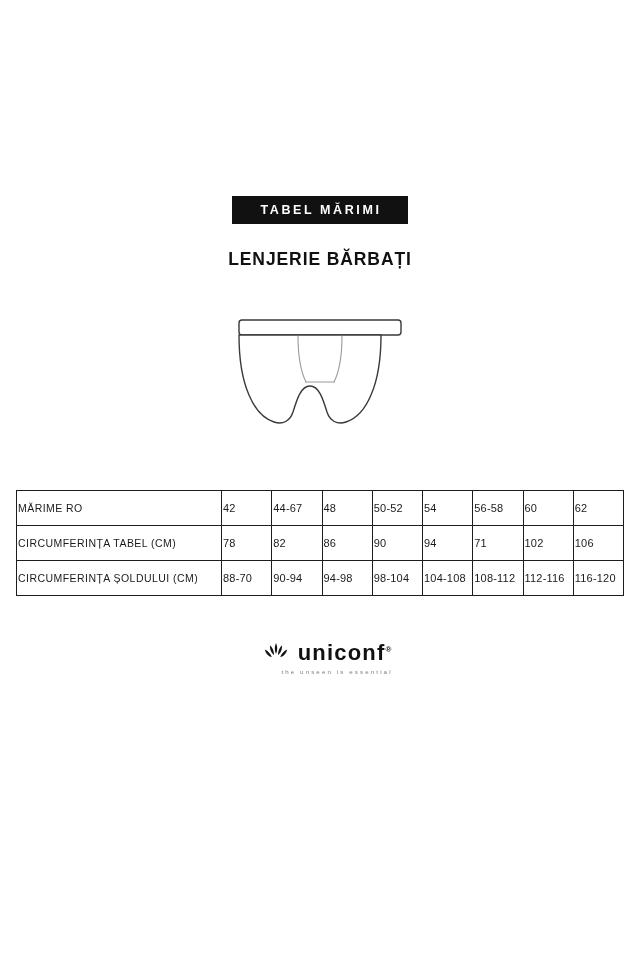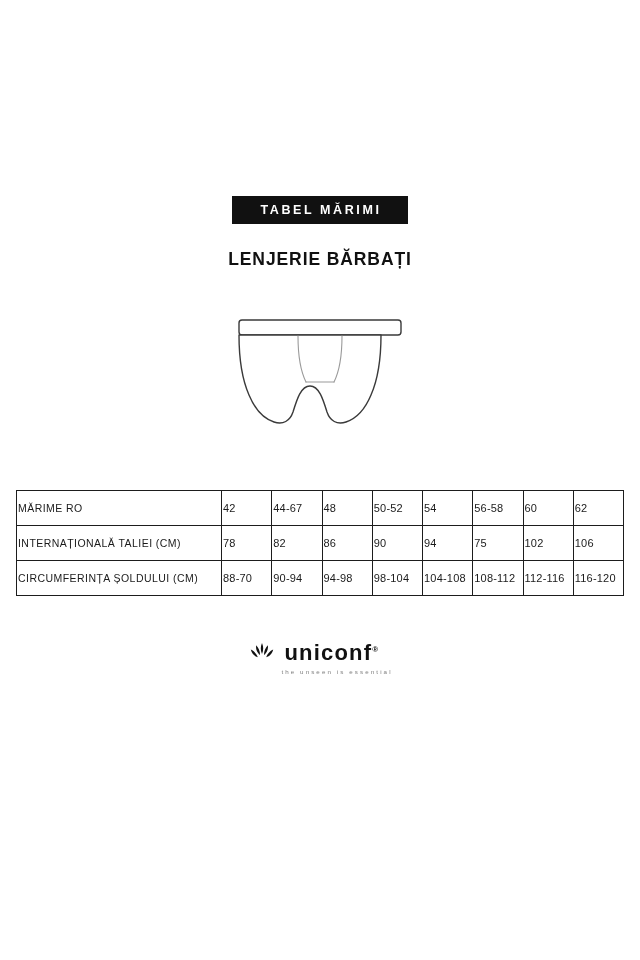--- a/index.html
+++ b/index.html
@@ -83,21 +83,21 @@
   }
   table.size-table tr td.val {
     font-size: 11px;
   }
 
   
   .footer {
     margin-top: 44px;
     display: flex;
     flex-direction: column;
-    align-items: flex-start;
+    align-items: flex-end;
   }
   .logo-row {
     display: flex;
     align-items: flex-end;
     gap: 7px;
   }
   .logo-mark {
     width: 30px;
     height: 24px;
   }
@@ -153,27 +153,27 @@
           <td class="val">42</td>
           <td class="val">44-67</td>
           <td class="val">48</td>
           <td class="val">50-52</td>
           <td class="val">54</td>
           <td class="val">56-58</td>
           <td class="val">60</td>
           <td class="val">62</td>
         </tr>
         <tr>
-          <td class="rowhead">INTERNAȚIONALĂ TALIEI (CM)</td>
+          <td class="rowhead">CIRCUMFERINȚA TABEL (CM)</td>
           <td class="val">78</td>
           <td class="val">82</td>
           <td class="val">86</td>
           <td class="val">90</td>
           <td class="val">94</td>
-          <td class="val">75</td>
+          <td class="val">71</td>
           <td class="val">102</td>
           <td class="val">106</td>
         </tr>
         <tr>
           <td class="rowhead">CIRCUMFERINȚA ȘOLDULUI (CM)</td>
           <td class="val">88-70</td>
           <td class="val">90-94</td>
           <td class="val">94-98</td>
           <td class="val">98-104</td>
           <td class="val">104-108</td>

